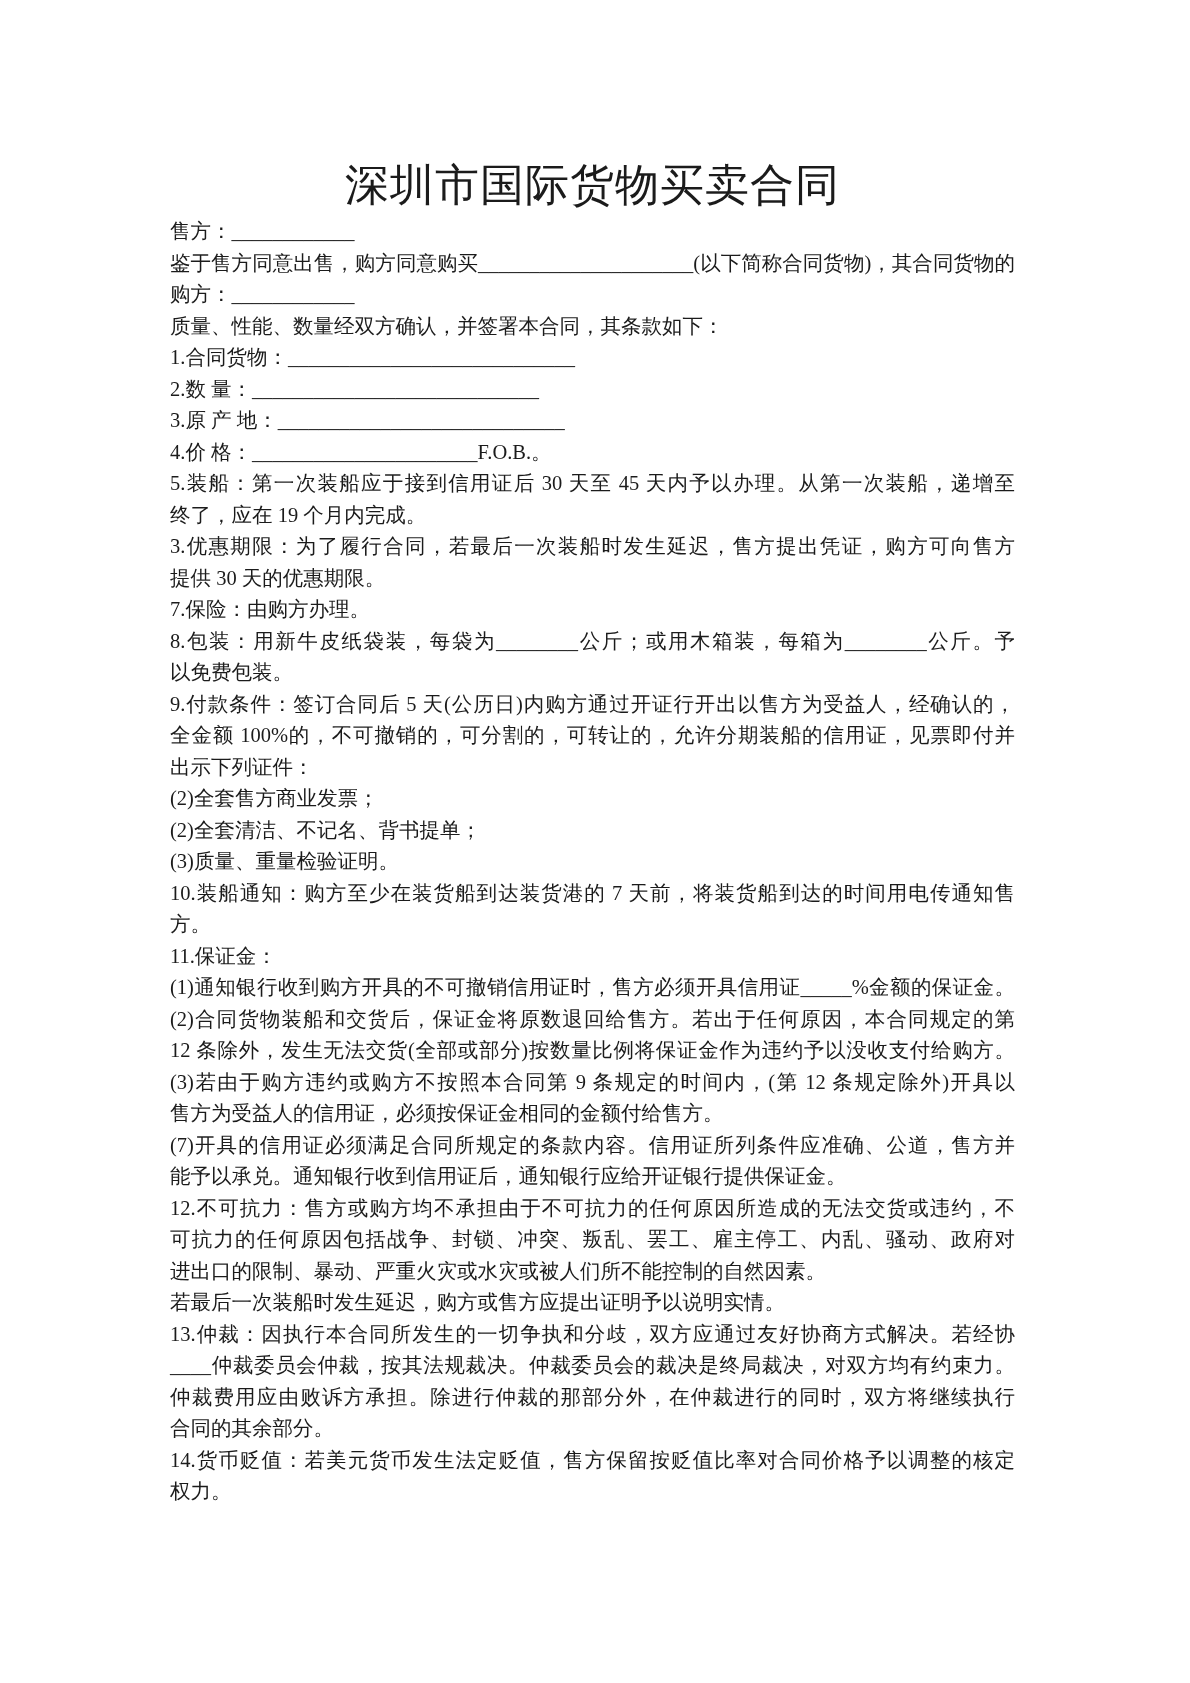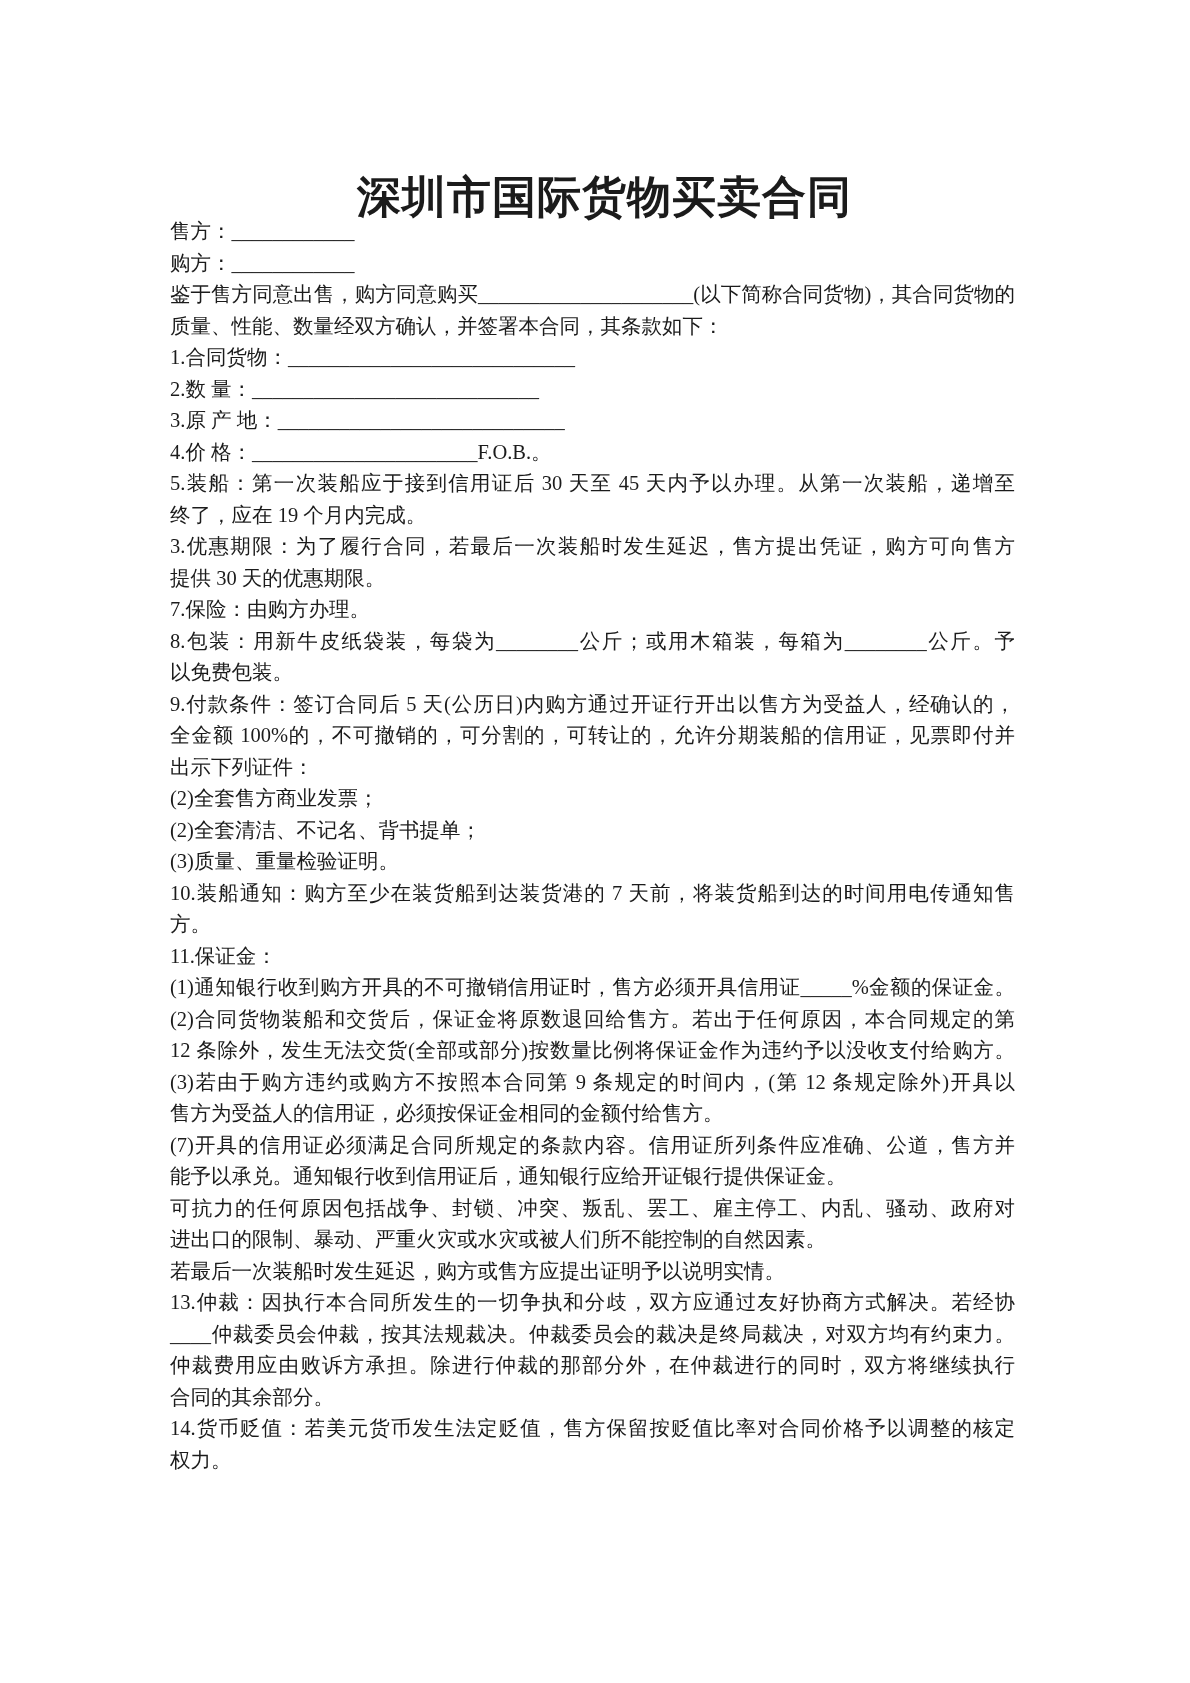--- a/index.html
+++ b/index.html
@@ -14,25 +14,25 @@
     background: #ffffff;
     overflow: hidden;
     color: #1b1b1b;
     font-family: "Liberation Serif", "DejaVu Serif", serif;
   }
   .doc-title {
     position: absolute;
     top: 160px;
     left: 170px;
     width: 845px;
-    margin: 12px;
+    margin: 0;
     text-align: center;
     font-size: 44px;
     line-height: 52px;
-    font-weight: 700;
+    font-weight: 400;
     letter-spacing: 1px;
     white-space: nowrap;
   }
   .doc-body {
     position: absolute;
     top: 216px;
     left: 170px;
     width: 845px;
     font-size: 20.5px;
     line-height: 31.5px;
@@ -47,22 +47,22 @@
     text-align-last: justify;
   }
 </style>
 </head>
 <body>
 
 <div class="page" style="background: rgb(255, 255, 255); color: rgb(27, 27, 27);">
   <h1 class="doc-title">深圳市国际货物买卖合同</h1>
   <div class="doc-body">
       <div class="line">售方：____________</div>
+      <div class="line fill">鉴于售方同意出售，购方同意购买_____________________(以下简称合同货物)，其合同货物的</div>
       <div class="line">购方：____________</div>
-      <div class="line fill">鉴于售方同意出售，购方同意购买_____________________(以下简称合同货物)，其合同货物的</div>
       <div class="line">质量、性能、数量经双方确认，并签署本合同，其条款如下：</div>
       <div class="line">1.合同货物：____________________________</div>
       <div class="line">2.数 量：____________________________</div>
       <div class="line">3.原 产 地：____________________________</div>
       <div class="line">4.价 格：______________________F.O.B.。</div>
       <div class="line fill">5.装船：第一次装船应于接到信用证后 30 天至 45 天内予以办理。从第一次装船，递增至</div>
       <div class="line">终了，应在 19 个月内完成。</div>
       <div class="line fill">3.优惠期限：为了履行合同，若最后一次装船时发生延迟，售方提出凭证，购方可向售方</div>
       <div class="line">提供 30 天的优惠期限。</div>
       <div class="line">7.保险：由购方办理。</div>
@@ -77,20 +77,21 @@
       <div class="line fill">10.装船通知：购方至少在装货船到达装货港的 7 天前，将装货船到达的时间用电传通知售</div>
       <div class="line">方。</div>
       <div class="line">11.保证金：</div>
       <div class="line fill">(1)通知银行收到购方开具的不可撤销信用证时，售方必须开具信用证_____%金额的保证金。</div>
       <div class="line fill">(2)合同货物装船和交货后，保证金将原数退回给售方。若出于任何原因，本合同规定的第</div>
       <div class="line fill">12 条除外，发生无法交货(全部或部分)按数量比例将保证金作为违约予以没收支付给购方。</div>
       <div class="line fill">(3)若由于购方违约或购方不按照本合同第 9 条规定的时间内，(第 12 条规定除外)开具以</div>
       <div class="line">售方为受益人的信用证，必须按保证金相同的金额付给售方。</div>
       <div class="line fill">(7)开具的信用证必须满足合同所规定的条款内容。信用证所列条件应准确、公道，售方并</div>
       <div class="line">能予以承兑。通知银行收到信用证后，通知银行应给开证银行提供保证金。</div>
+      <div class="line fill">12.不可抗力：售方或购方均不承担由于不可抗力的任何原因所造成的无法交货或违约，不</div>
       <div class="line fill">可抗力的任何原因包括战争、封锁、冲突、叛乱、罢工、雇主停工、内乱、骚动、政府对</div>
       <div class="line">进出口的限制、暴动、严重火灾或水灾或被人们所不能控制的自然因素。</div>
       <div class="line">若最后一次装船时发生延迟，购方或售方应提出证明予以说明实情。</div>
       <div class="line fill">13.仲裁：因执行本合同所发生的一切争执和分歧，双方应通过友好协商方式解决。若经协</div>
       <div class="line fill">____仲裁委员会仲裁，按其法规裁决。仲裁委员会的裁决是终局裁决，对双方均有约束力。</div>
       <div class="line fill">仲裁费用应由败诉方承担。除进行仲裁的那部分外，在仲裁进行的同时，双方将继续执行</div>
       <div class="line">合同的其余部分。</div>
       <div class="line fill">14.货币贬值：若美元货币发生法定贬值，售方保留按贬值比率对合同价格予以调整的核定</div>
       <div class="line">权力。</div>
     </div>

